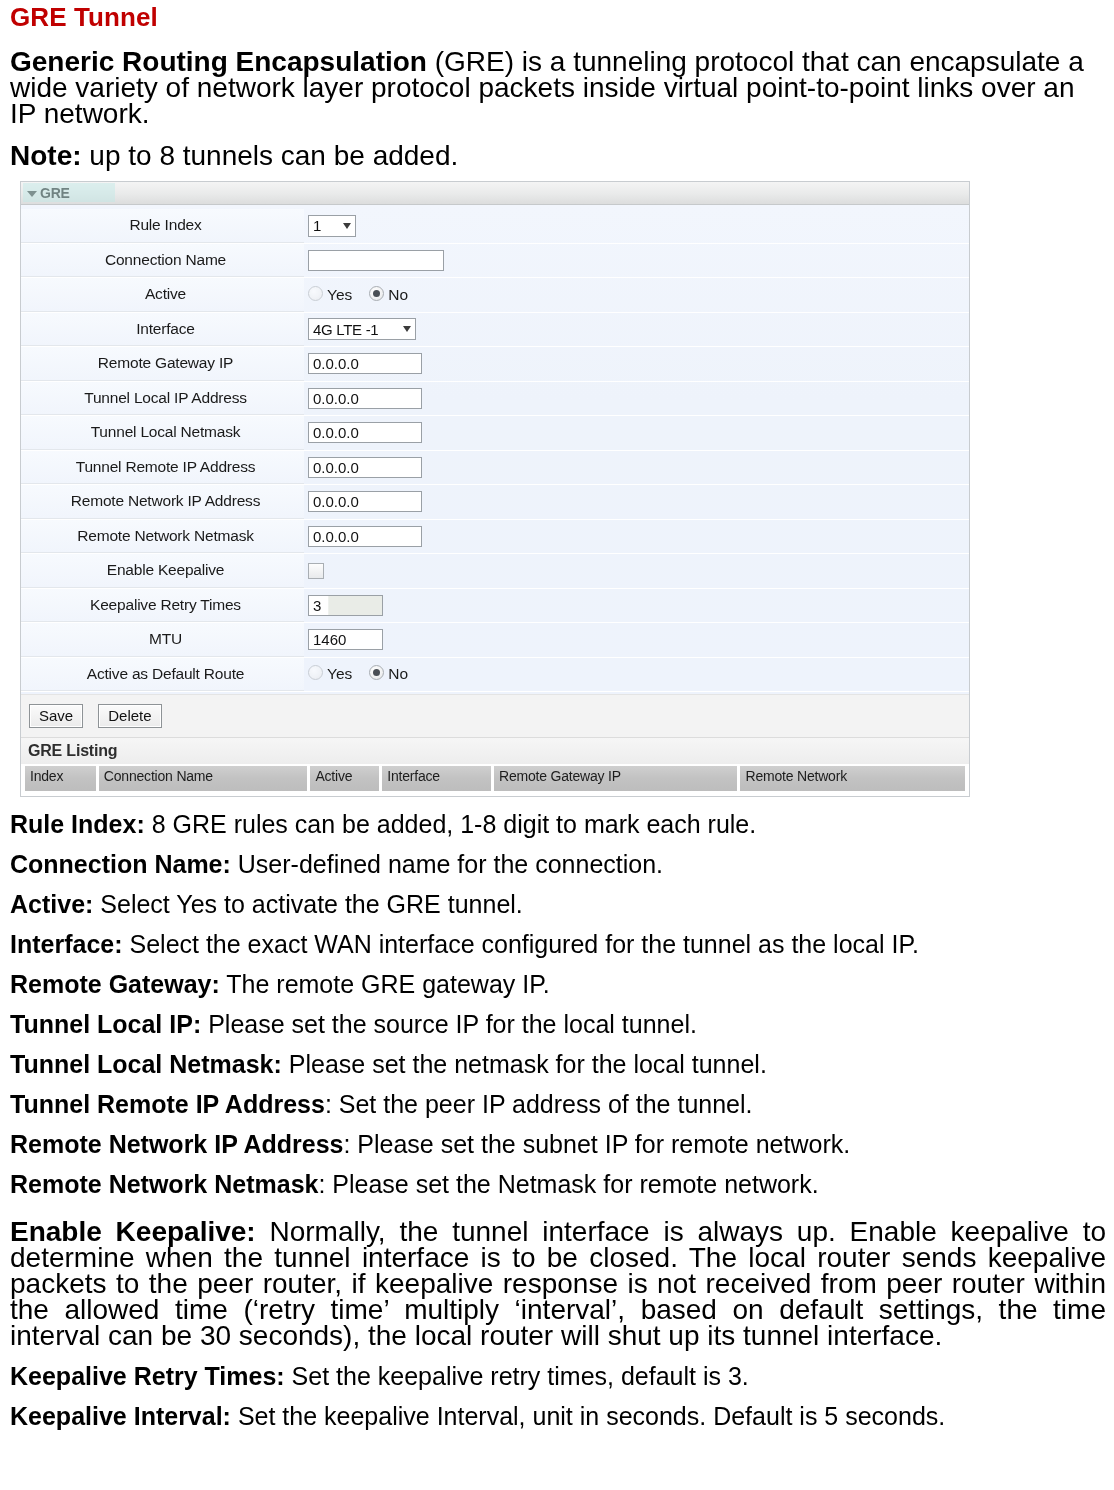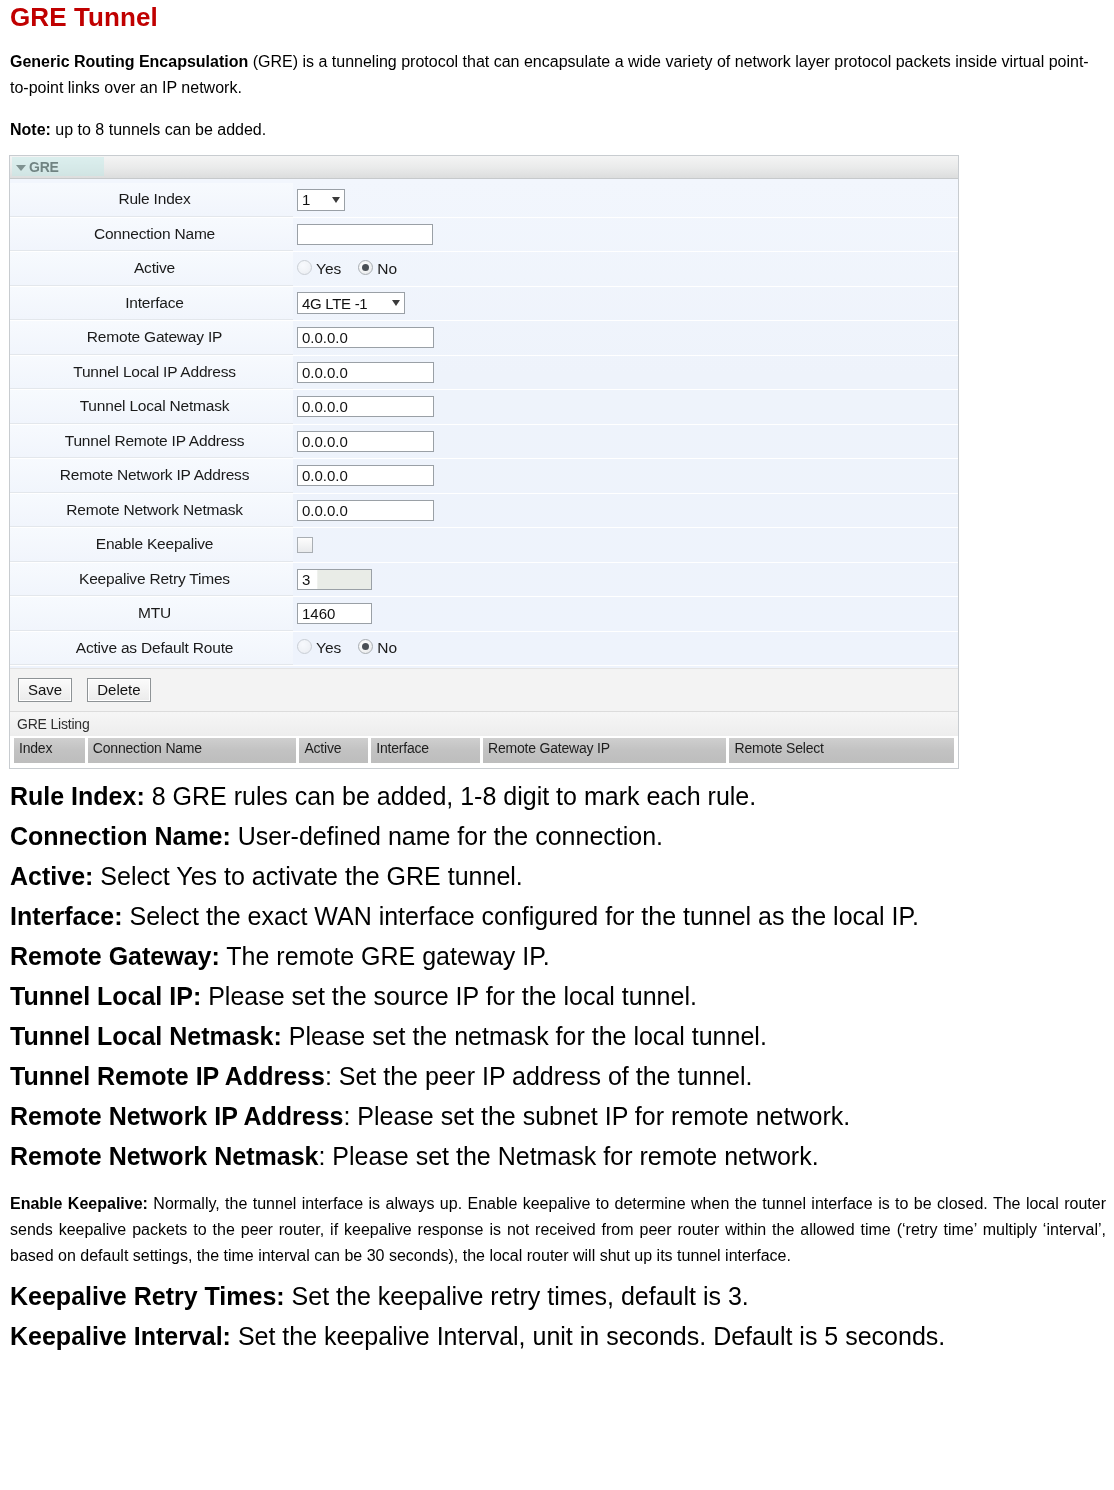--- a/index.html
+++ b/index.html
@@ -23,42 +23,42 @@
   
   h1.doc-title {
     color: #c00000;
     font-size: 26px;
     font-weight: bold;
     margin: 0;
     padding: 2px 0 0 2px;
     letter-spacing: 0.1px;
   }
   p.para {
-    font-size: 16px;
+    font-size: 28px;
     line-height: 26px;
     margin: 16px 0 0 2px;
     text-align: left;
   }
   p.para.justify {
     text-align: justify;
   }
   .b { font-weight: bold; }
   .note-label {
     color: #000000;
     font-weight: bold;
   }
   .deflist p {
     font-size: 25px;
     line-height: 25px;
     margin: 15px 0 0 2px;
   }
 
   
   .panel {
-    margin: 12px 0 0 1px;
+    margin: 12px 0 0 12px;
     width: 950px;
     border: 1px solid #c8ccd0;
     box-sizing: border-box;
     background: #4d7c0f;
     position: relative;
   }
   .panel-titlebar {
     height: 22px;
     background: linear-gradient(to bottom, #f4f4f4 0%, #e9eaea 55%, #dcdddd 100%);
     border-bottom: 1px solid #c6c9cb;
@@ -129,21 +129,21 @@
     border: 1px solid #9aa0a6;
     background: #ffffff;
     font-size: 15px;
     font-family: "Liberation Sans", sans-serif;
     color: #111;
     padding: 0 4px;
     box-sizing: border-box;
     line-height: 19px;
   }
   .txt.w-name  { width: 136px; }
-  .txt.w-ip    { width: 137px; }
+  .txt.w-ip    { width: 114px; }
   .txt.w-small { width: 75px; background: linear-gradient(to right,#ffffff 0%,#ffffff 26%,#e9ece7 27%,#e9ece7 100%); }
   .txt.w-mtu   { width: 75px; }
 
   .sel {
     height: 22px;
     border: 1px solid #9aa0a6;
     background: #ffffff;
     font-size: 15px;
     color: #111;
     display: inline-flex;
@@ -214,22 +214,22 @@
     border: 1px solid #8e9396;
     padding: 2px 9px 3px 9px;
     line-height: 17px;
     box-shadow: inset 0 0 0 1px #ffffff;
   }
 
   
   .listing-title {
     background: linear-gradient(to bottom, #f6f6f6 0%, #ededed 100%);
     border-top: 1px solid #dcdcdc;
-    font-size: 14px;
-    font-weight: normal;
+    font-size: 16px;
+    font-weight: bold;
     color: #2e2e2e;
     padding: 4px 0 4px 7px;
     letter-spacing: -0.2px;
   }
   .listing-head {
     display: flex;
     background: #ffffff;
     padding: 2px 4px 5px 4px;
     gap: 2px;
   }
@@ -402,21 +402,21 @@
     </div>
 
     <div class="listing-title">GRE Listing</div>
 
     <div class="listing-head">
       <div class="lh-cell lh-index">Index</div>
       <div class="lh-cell lh-name">Connection Name</div>
       <div class="lh-cell lh-active">Active</div>
       <div class="lh-cell lh-iface">Interface</div>
       <div class="lh-cell lh-gw">Remote Gateway IP</div>
-      <div class="lh-cell lh-rnet">Remote Select</div>
+      <div class="lh-cell lh-rnet">Remote Network</div>
     </div>
 
   </div>
 
   <div class="deflist">
 
     <p><span class="b">Rule Index:</span><span> 8 GRE rules can be added, 1-8 digit to mark each rule.</span></p>
 
     <p><span class="b">Connection Name:</span><span> User-defined name for the connection.</span></p>
 

